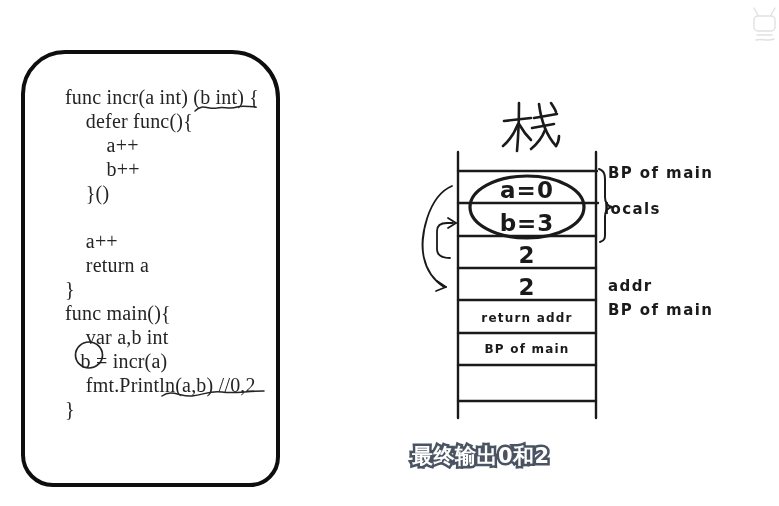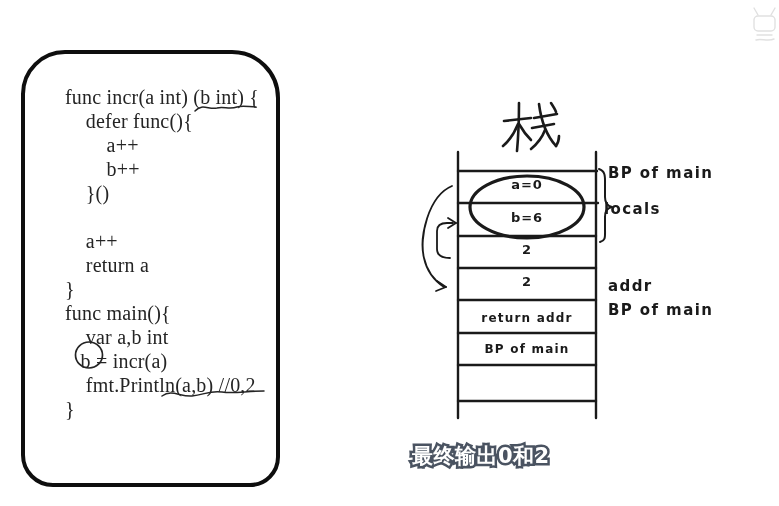--- a/index.html
+++ b/index.html
@@ -25,21 +25,21 @@
     font-family:"Liberation Serif","DejaVu Serif",serif;
     font-size:20px;line-height:24px;color:var(--code-ink,#242424);
     letter-spacing:0.2px;white-space:pre;
   }
 
   
   .cell{
     position:absolute;left:458px;width:138px;text-align:center;z-index:2;
     color:var(--ink,#141414);font-weight:bold;font-family:"DejaVu Sans",sans-serif;
   }
-  .cell.big{font-size:13px;letter-spacing:1px;}
+  .cell.big{font-size:23px;letter-spacing:1px;}
   .cell.med{font-size:12px;letter-spacing:1.2px;}
   #cell-a0{top:177px;}
   #cell-b2{top:210px;}
   #cell-retval{top:242px;}
   #cell-args{top:274px;}
   #cell-retaddr{top:311px;}
   #cell-savedbp{top:342px;}
 
   .slabel{
     position:absolute;left:608px;z-index:2;white-space:nowrap;
@@ -89,21 +89,21 @@
 }
 func main(){
     var a,b int
    b = incr(a)
     fmt.Println(a,b) //0,2
 }</pre>
 
   <div class="stack-title">栈</div>
 
   <div class="cell big" id="cell-a0">a=0</div>
-  <div class="cell big" id="cell-b2">b=6</div>
+  <div class="cell big" id="cell-b2">b=3</div>
   <div class="cell big" id="cell-retval">2</div>
   <div class="cell big" id="cell-args">2</div>
   <div class="cell med" id="cell-retaddr">return addr</div>
   <div class="cell med" id="cell-savedbp">BP of main</div>
 
   <div class="slabel" id="lbl-bp-top">BP of main</div>
   <div class="slabel" id="lbl-locals">locals</div>
   <div class="slabel" id="lbl-args">addr</div>
   <div class="slabel" id="lbl-bp-mid">BP of main</div>
 

